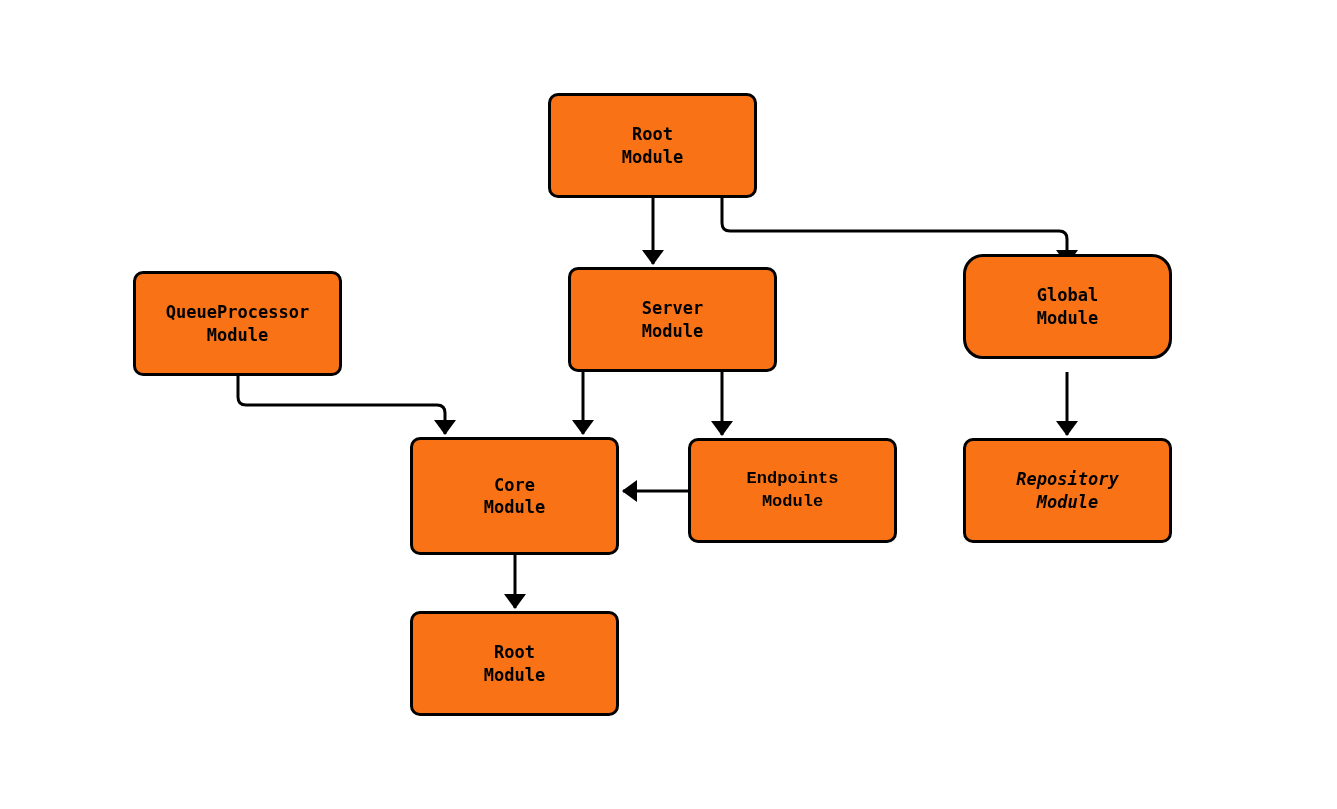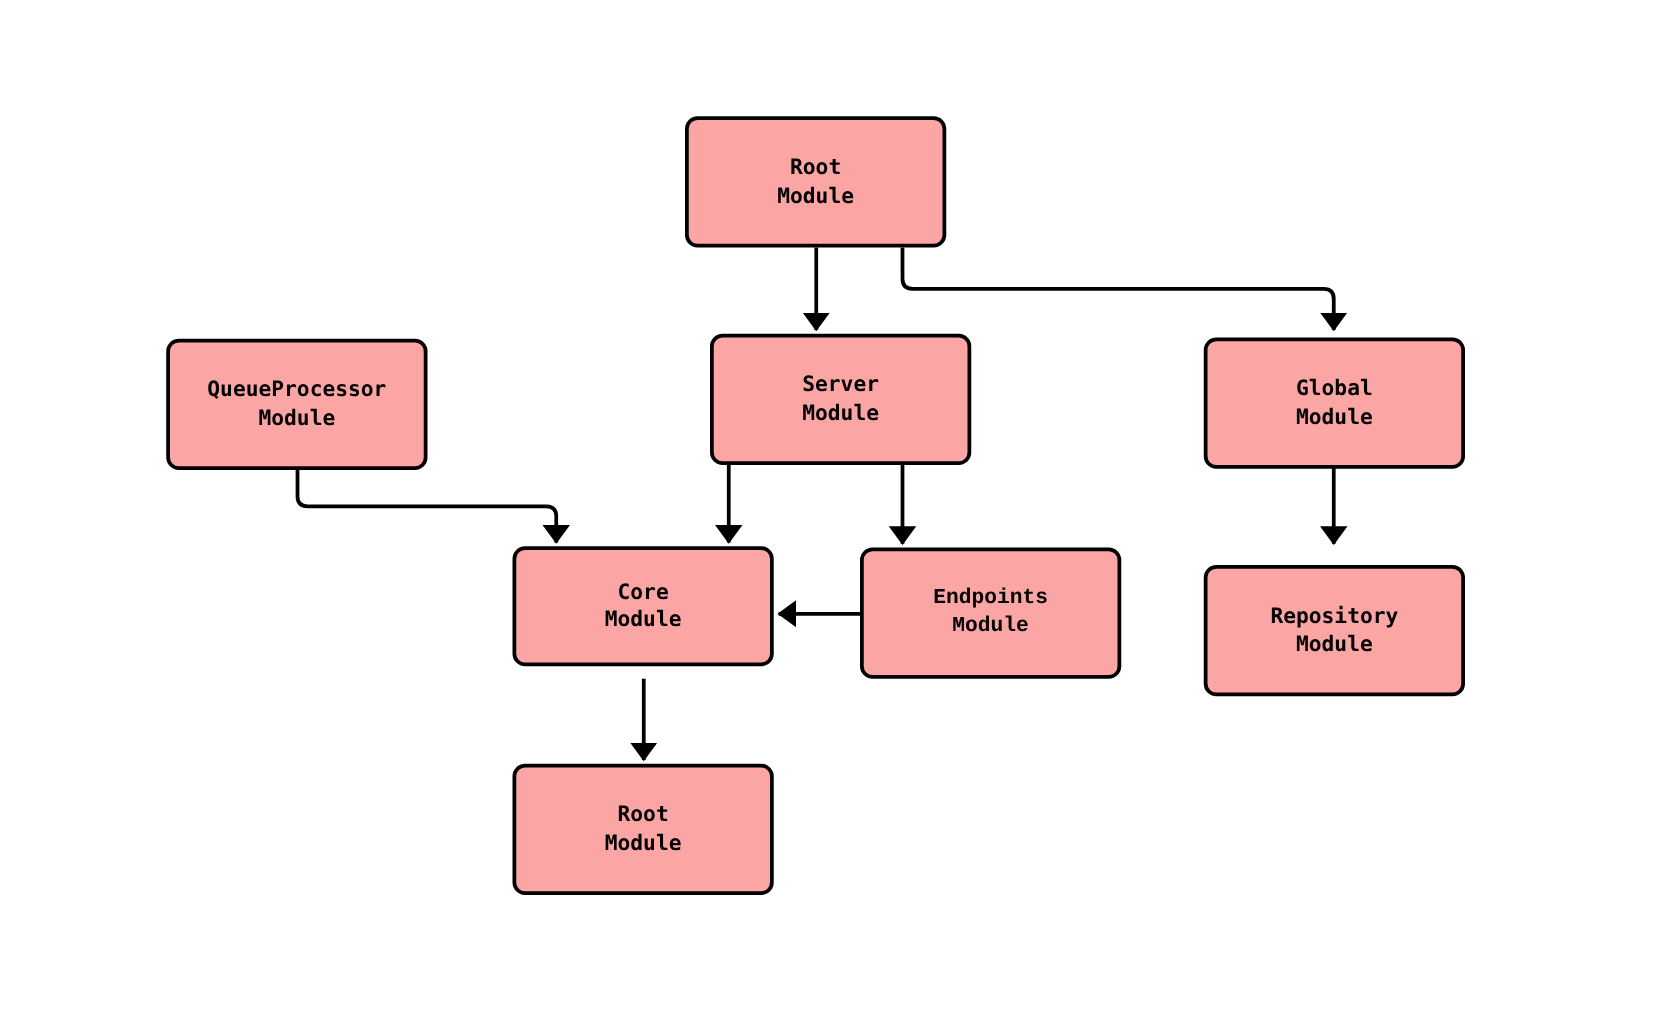--- a/index.html
+++ b/index.html
@@ -25,40 +25,40 @@
   .edges-layer path.edge {
     fill: none;
     stroke: #000000;
     stroke-width: 3;
   }
   .node {
     position: absolute;
     width: 209px;
     height: 105px;
     box-sizing: border-box;
-    background: #fca5a5;
+    background: #f97316;
     border: 3px solid #000000;
     border-radius: 10px;
     display: flex;
     align-items: center;
     justify-content: center;
     text-align: center;
     font-weight: bold;
     font-size: 17px;
     line-height: 1.32;
     color: #000000;
     white-space: pre-line;
   }
   .n-root         { left: 548px; top: 93px;  }
   .n-queueproc    { left: 133px; top: 271px; }
   .n-server       { left: 568px; top: 267px; text-align: center; }
-  .n-global       { left: 963px; top: 270px; }
-  .n-core         { left: 410px; top: 437px; height: 96px; }
+  .n-global       { left: 963px; top: 254px; border-radius: 20px; }
+  .n-core         { left: 410px; top: 437px; height: 118px; }
   .n-endpoints    { left: 688px; top: 438px; font-family: Liberation Mono, monospace; }
-  .n-repository   { left: 963px; top: 452px; }
+  .n-repository   { left: 963px; top: 438px; font-style: italic; }
   .n-queue        { left: 410px; top: 611px; }
 </style>
 </head>
 <body>
 
 <div class="canvas">
 
   <svg class="edges-layer" width="1337" height="809" viewBox="0 0 1337 809" xmlns="http://www.w3.org/2000/svg">
     <defs>
       <marker id="arrow" markerUnits="userSpaceOnUse" markerWidth="17" markerHeight="24" refX="14" refY="12" orient="auto">

